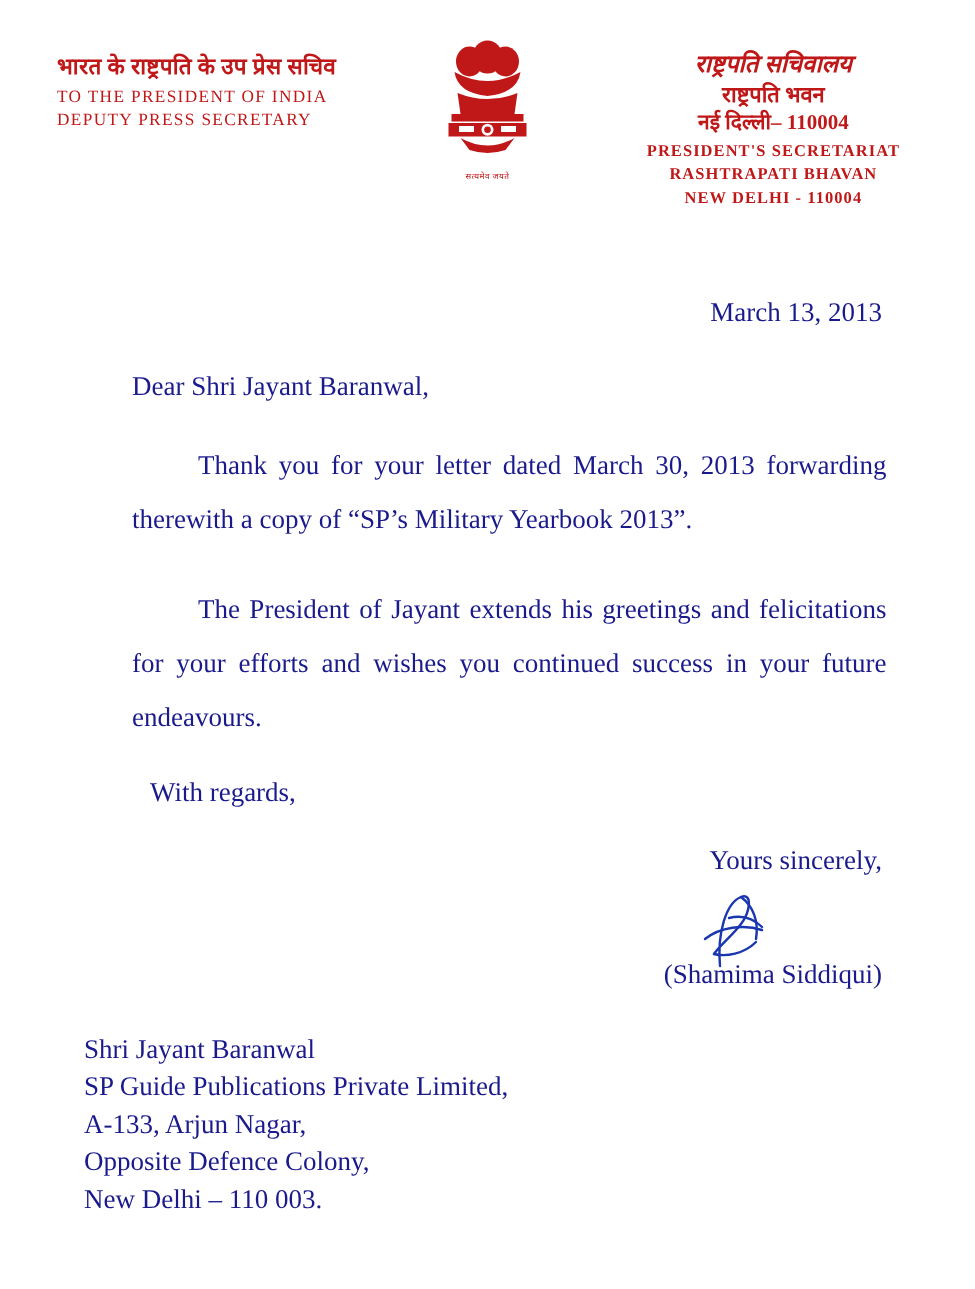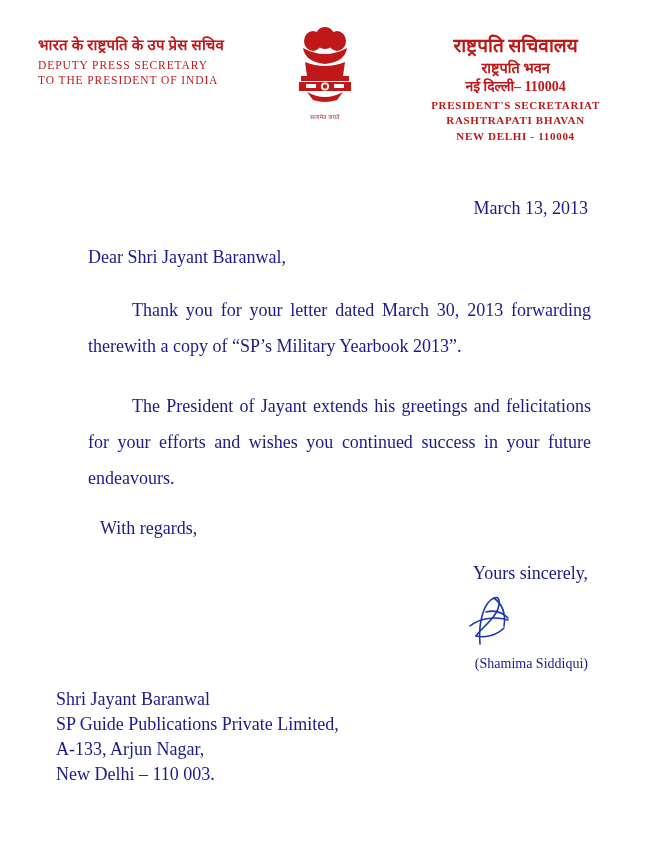--- a/index.html
+++ b/index.html
@@ -75,23 +75,24 @@
 
   .lh-right {
     position: absolute;
     right: 50px;
     top: 34px;
     text-align: center;
     color: #c01818;
     line-height: 1.3;
   }
   .lh-right .hindi {
-    font-size: 19px;
+    font-size: 16px;
     font-weight: 600;
     white-space: nowrap;
+    font-style: italic;
   }
   .lh-right .hindi2 {
     font-size: 14.5px;
     font-weight: 700;
     white-space: nowrap;
   }
   .lh-right .hindi3 {
     font-size: 14px;
     font-weight: 600;
     white-space: nowrap;
@@ -154,44 +155,44 @@
     position: absolute;
     right: 120px;
     top: 592px;
     width: 80px;
     height: 58px;
   }
 
   .signer {
     position: absolute;
     right: 62px;
-    top: 656px;
-    font-size: 14px;
+    top: 639px;
+    font-size: 18px;
   }
 
   .address {
     position: absolute;
     left: 56px;
     top: 687px;
     font-size: 18px;
     line-height: 25px;
   }
   .address div { white-space: nowrap; }
 </style>
 </head>
 <body>
 
 <div class="page">
 
   <div class="letterhead">
 
     <div class="lh-left">
       <div class="hindi">भारत के राष्ट्रपति के उप प्रेस सचिव</div>
+      <div class="eng">to the President of India</div>
       <div class="eng">Deputy Press Secretary</div>
-      <div class="eng">to the President of India</div>
     </div>
 
     <div class="lh-center">
       <svg class="emblem" width="72" height="86" viewBox="0 0 72 86">
         <g fill="#c01818">
 
           <ellipse cx="24" cy="15" rx="9" ry="10"></ellipse>
           <ellipse cx="48" cy="15" rx="9" ry="10"></ellipse>
           <ellipse cx="36" cy="12" rx="10" ry="11"></ellipse>
           <path d="M14 22 q22 12 44 0 q-2 14 -22 16 q-20 -2 -22 -16 z"></path>
@@ -246,16 +247,17 @@
       </g>
     </svg>
   </div>
 
   <div class="signer">(Shamima Siddiqui)</div>
 
   <div class="address">
     <div>Shri Jayant Baranwal</div>
     <div>SP Guide Publications Private Limited,</div>
     <div>A-133, Arjun Nagar,</div>
+    <div>Opposite Defence Colony,</div>
     <div>New Delhi – 110 003.</div>
   </div>
 
 </div>
 
 </body></html>

